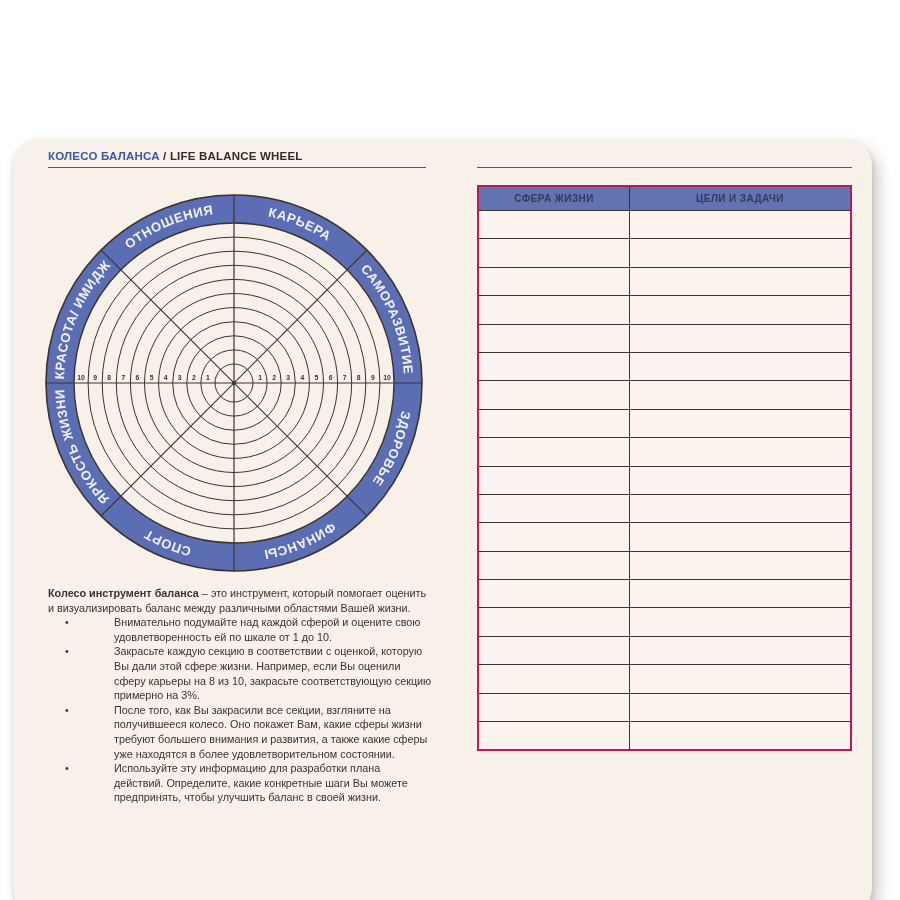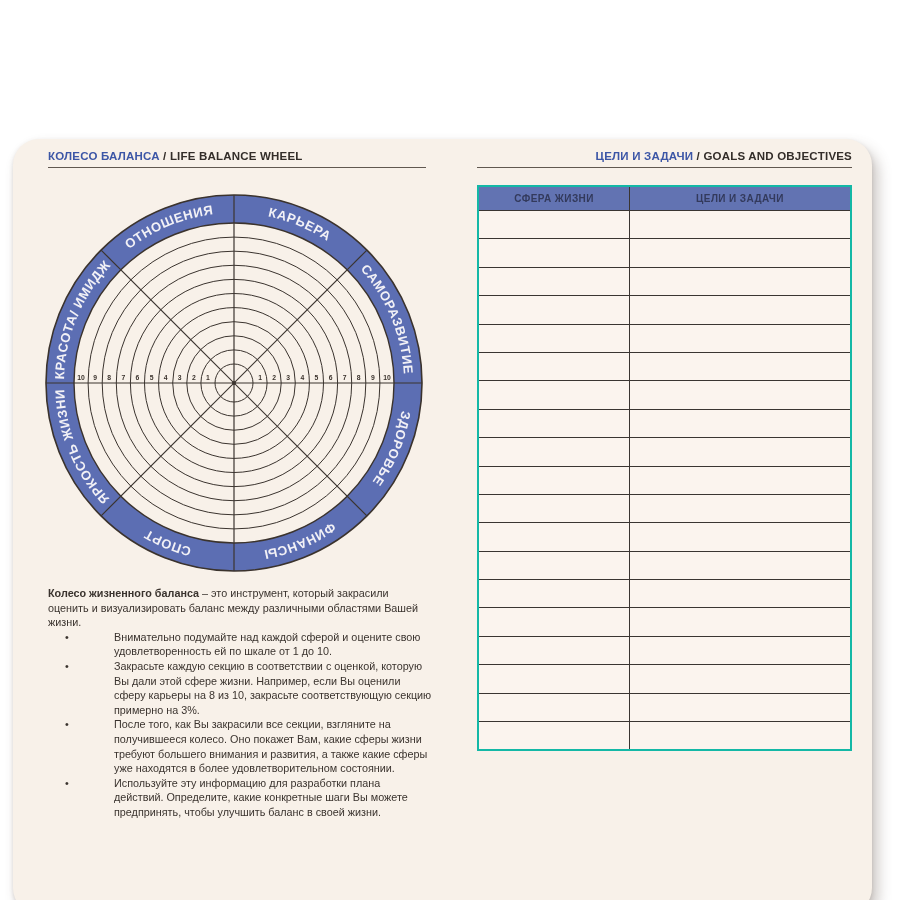--- a/index.html
+++ b/index.html
@@ -30,21 +30,21 @@
 
   
   .desc{position:absolute;left:35px;top:447px;width:384px;font-size:10.8px;line-height:14.6px;color:#3a332e;}
   .desc p{margin:0;}
   .b-row{display:flex;}
   .b-dot{flex:0 0 30px;padding-left:17px;box-sizing:border-box;}
   .b-txt{flex:1;margin-left:36px;}
 
   
   .goals{position:absolute;left:464px;top:46px;width:375px;border-collapse:collapse;table-layout:fixed;
-         background:#fbf4ee;border:2px solid #14b8a6;}
+         background:#fbf4ee;border:2px solid #be185d;}
   .goals th{background:#6273b2;color:#333a5c;font-size:10px;font-weight:bold;letter-spacing:.4px;
             height:23px;border:1.5px solid #3a3531;text-align:center;padding:0;}
   .goals th:first-child{width:150px;}
   .goals td{height:27.4px;border:1.5px solid #3a3531;padding:0;}
 </style>
 </head>
 <body>
 
 <div class="canvas">
   <div class="page">
@@ -109,46 +109,41 @@
           <text><textPath href="#ringPath" xlink:href="#ringPath" startOffset="31.25%">ЗДОРОВЬЕ</textPath></text>
           <text><textPath href="#ringPath" xlink:href="#ringPath" startOffset="43.75%">ФИНАНСЫ</textPath></text>
           <text><textPath href="#ringPath" xlink:href="#ringPath" startOffset="56.25%">СПОРТ</textPath></text>
           <text><textPath href="#ringPath" xlink:href="#ringPath" startOffset="68.75%">ЯРКОСТЬ ЖИЗНИ</textPath></text>
           <text><textPath href="#ringPath" xlink:href="#ringPath" startOffset="81.25%">КРАСОТА/ ИМИДЖ</textPath></text>
           <text><textPath href="#ringPath" xlink:href="#ringPath" startOffset="93.75%">ОТНОШЕНИЯ</textPath></text>
         </g>
     </svg>
 
     <div class="desc">
-      <p class="lead"><b>Колесо жизненного баланса</b><span> – это инструмент, который закрасили оценить и визуализировать баланс между различными областями Вашей жизни.</span></p>
+      <p class="lead"><b>Колесо инструмент баланса</b><span> – это инструмент, который помогает оценить и визуализировать баланс между различными областями Вашей жизни.</span></p>
       <div id="bullets">
           <div class="b-row">
             <span class="b-dot">•</span>
             <span class="b-txt">Внимательно подумайте над каждой сферой и оцените свою удовлетворенность ей по шкале от 1 до 10.</span>
           </div>
           <div class="b-row">
             <span class="b-dot">•</span>
             <span class="b-txt">Закрасьте каждую секцию в соответствии с оценкой, которую Вы дали этой сфере жизни. Например, если Вы оценили сферу карьеры на 8 из 10, закрасьте соответствующую секцию примерно на 3%.</span>
           </div>
           <div class="b-row">
             <span class="b-dot">•</span>
             <span class="b-txt">После того, как Вы закрасили все секции, взгляните на получившееся колесо. Оно покажет Вам, какие сферы жизни требуют большего внимания и развития, а также какие сферы уже находятся в более удовлетворительном состоянии.</span>
           </div>
           <div class="b-row">
             <span class="b-dot">•</span>
             <span class="b-txt">Используйте эту информацию для разработки плана действий. Определите, какие конкретные шаги Вы можете предпринять, чтобы улучшить баланс в своей жизни.</span>
           </div>
         </div>
     </div>
 
-    <div class="hdr hdr-right">
-      <span class="ru">ЦЕЛИ И ЗАДАЧИ</span>
-      <span class="sep">/</span>
-      <span class="en">GOALS AND OBJECTIVES</span>
-    </div>
     <div class="rule rule-right"></div>
 
     <table class="goals">
       <thead>
         <tr>
           <th>СФЕРА ЖИЗНИ</th>
           <th>ЦЕЛИ И ЗАДАЧИ</th>
         </tr>
       </thead>
       <tbody id="goals-body">

